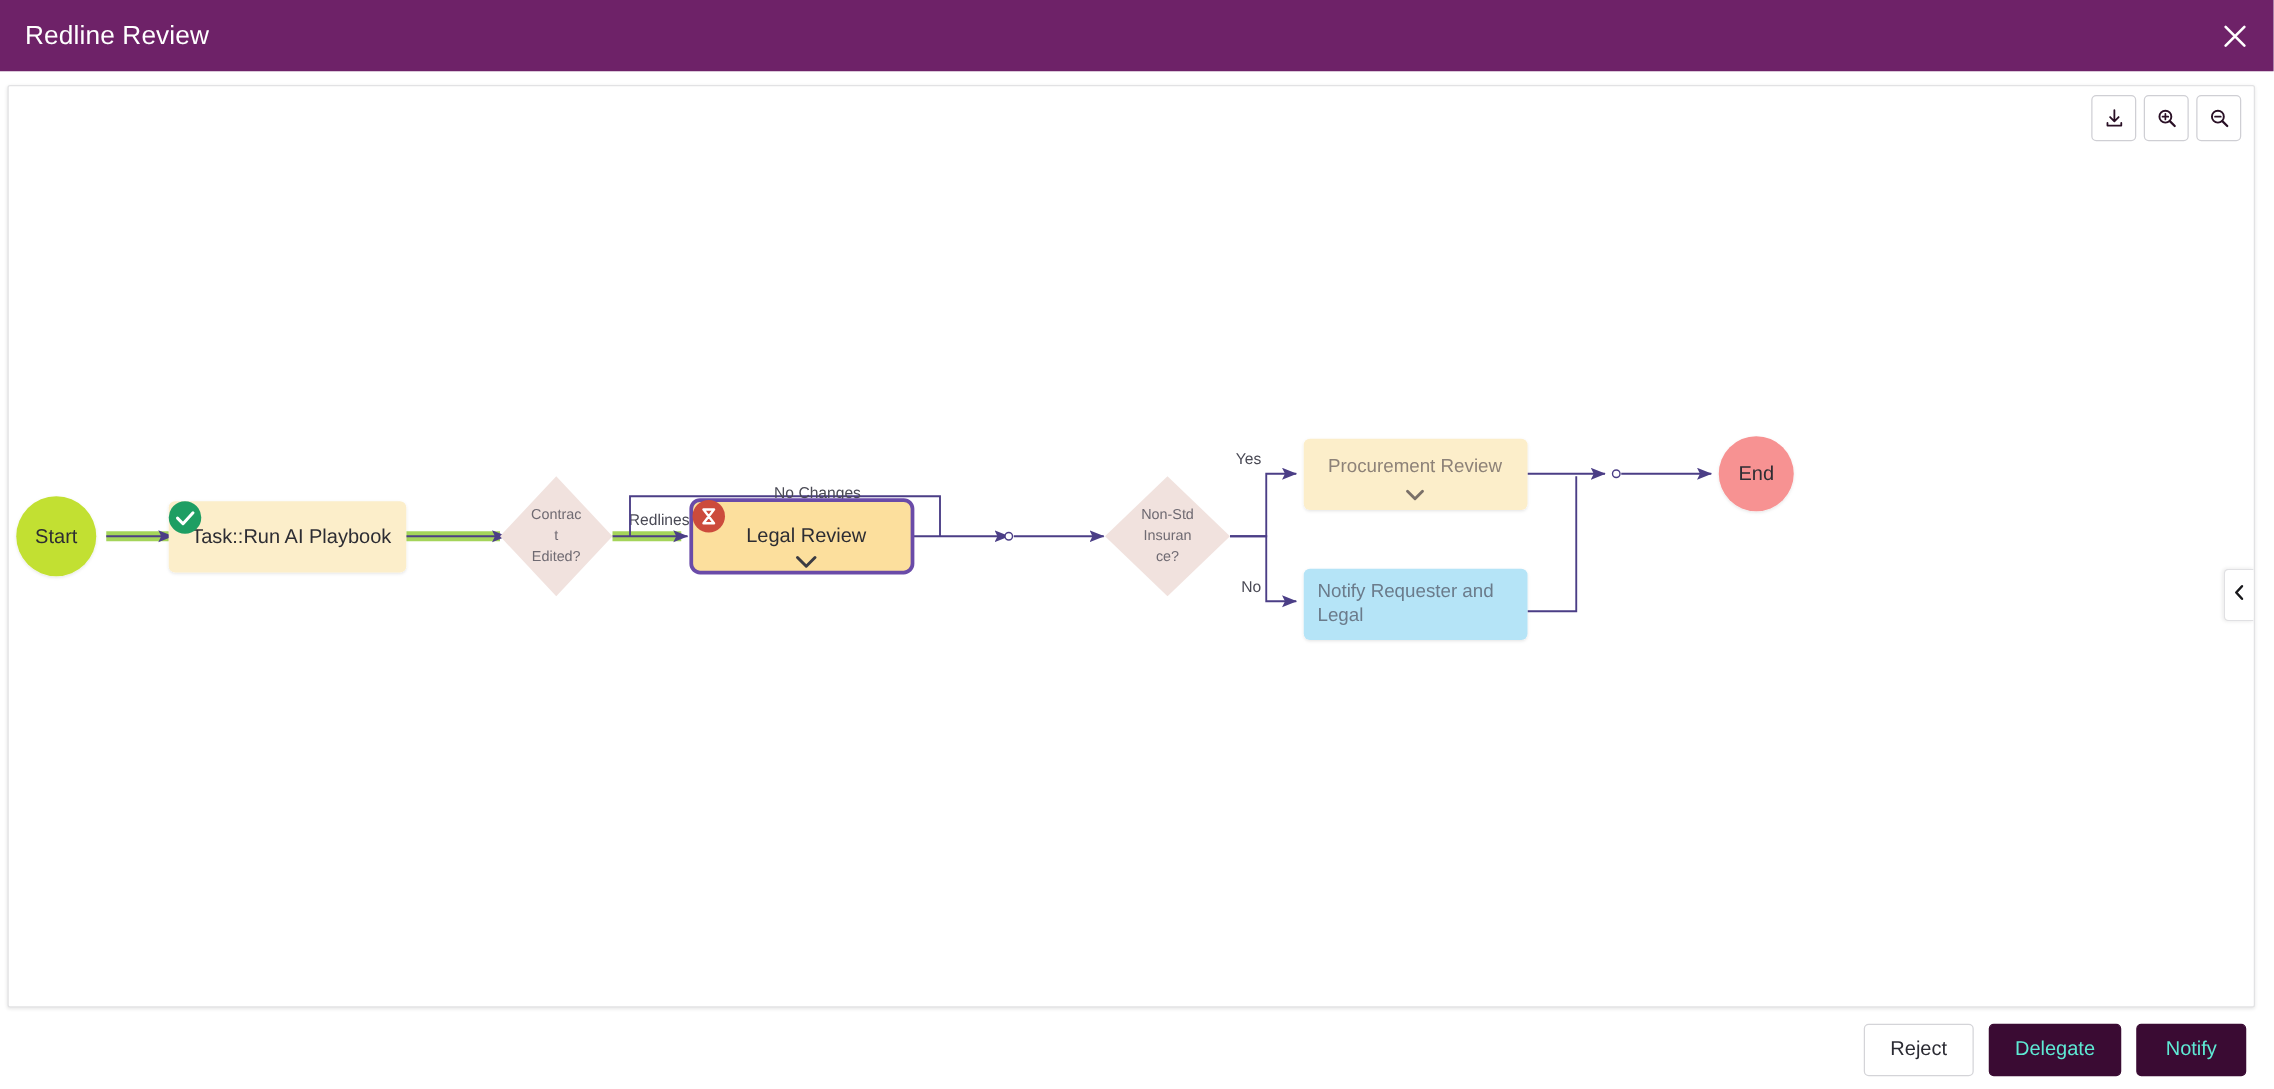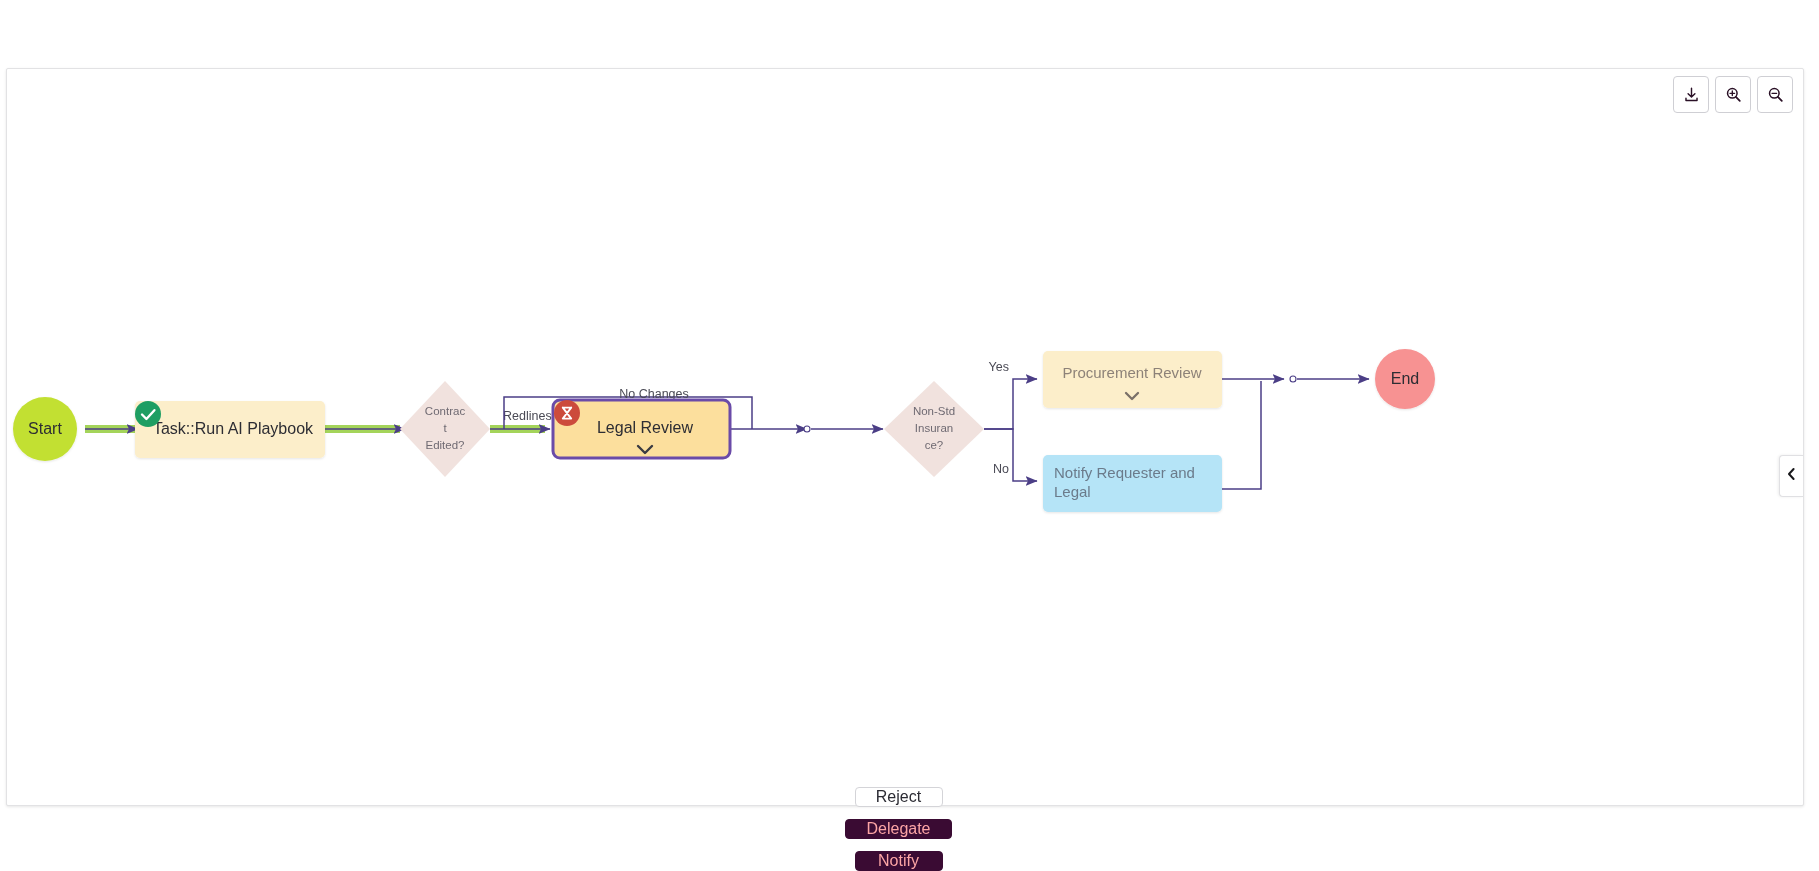--- a/index.html
+++ b/index.html
@@ -95,48 +95,57 @@
   }
 
   
   .footer {
     position: absolute;
     left: 0; bottom: 0;
     width: 1819px; height: 62px;
     display: flex; align-items: center; justify-content: flex-end;
     gap: 12px;
     padding-right: 22px;
-    flex-direction: column;
   }
   .btn {
     height: 42px;
     min-width: 88px;
     padding: 0 20px;
     font-size: 16px;
     font-family: "Liberation Sans", sans-serif;
     border-radius: 4px;
     cursor: pointer;
     display:flex; align-items:center; justify-content:center;
   }
   .btn-outline {
     background: #ffffff;
     color: #2b2b33;
     border: 1px solid #d4d4d8;
   }
   .btn-primary {
     background: #3a0b33;
-    color: #fca5a5;
+    color: #5eead4;
     border: 1px solid #3a0b33;
   }
 </style>
 </head>
 <body>
 
 <div class="app">
 
+  <div class="header">
+    <span class="header-title">Redline Review</span>
+    <button class="close-btn" aria-label="Close">
+      <span>
+        <svg width="22" height="22" viewBox="0 0 22 22">
+          <path d="M3.5 3.5 L18.5 18.5 M18.5 3.5 L3.5 18.5" stroke="#ffffff" stroke-width="2.1" stroke-linecap="round" fill="none"></path>
+        </svg>
+      </span>
+    </button>
+  </div>
 
   <div class="canvas">
 
     <div class="diagram-toolbar">
       <button class="tool-btn" aria-label="Download">
         <span>
           <svg width="17" height="17" viewBox="0 0 20 20">
             <path d="M10 2.5 L10 12.5 M6 9 L10 13 L14 9" stroke="#2a1026" stroke-width="1.7" fill="none" stroke-linecap="round" stroke-linejoin="round"></path>
             <path d="M3.5 14.5 L3.5 17 L16.5 17 L16.5 14.5" stroke="#2a1026" stroke-width="1.7" fill="none" stroke-linecap="round" stroke-linejoin="round"></path>
           </svg>

